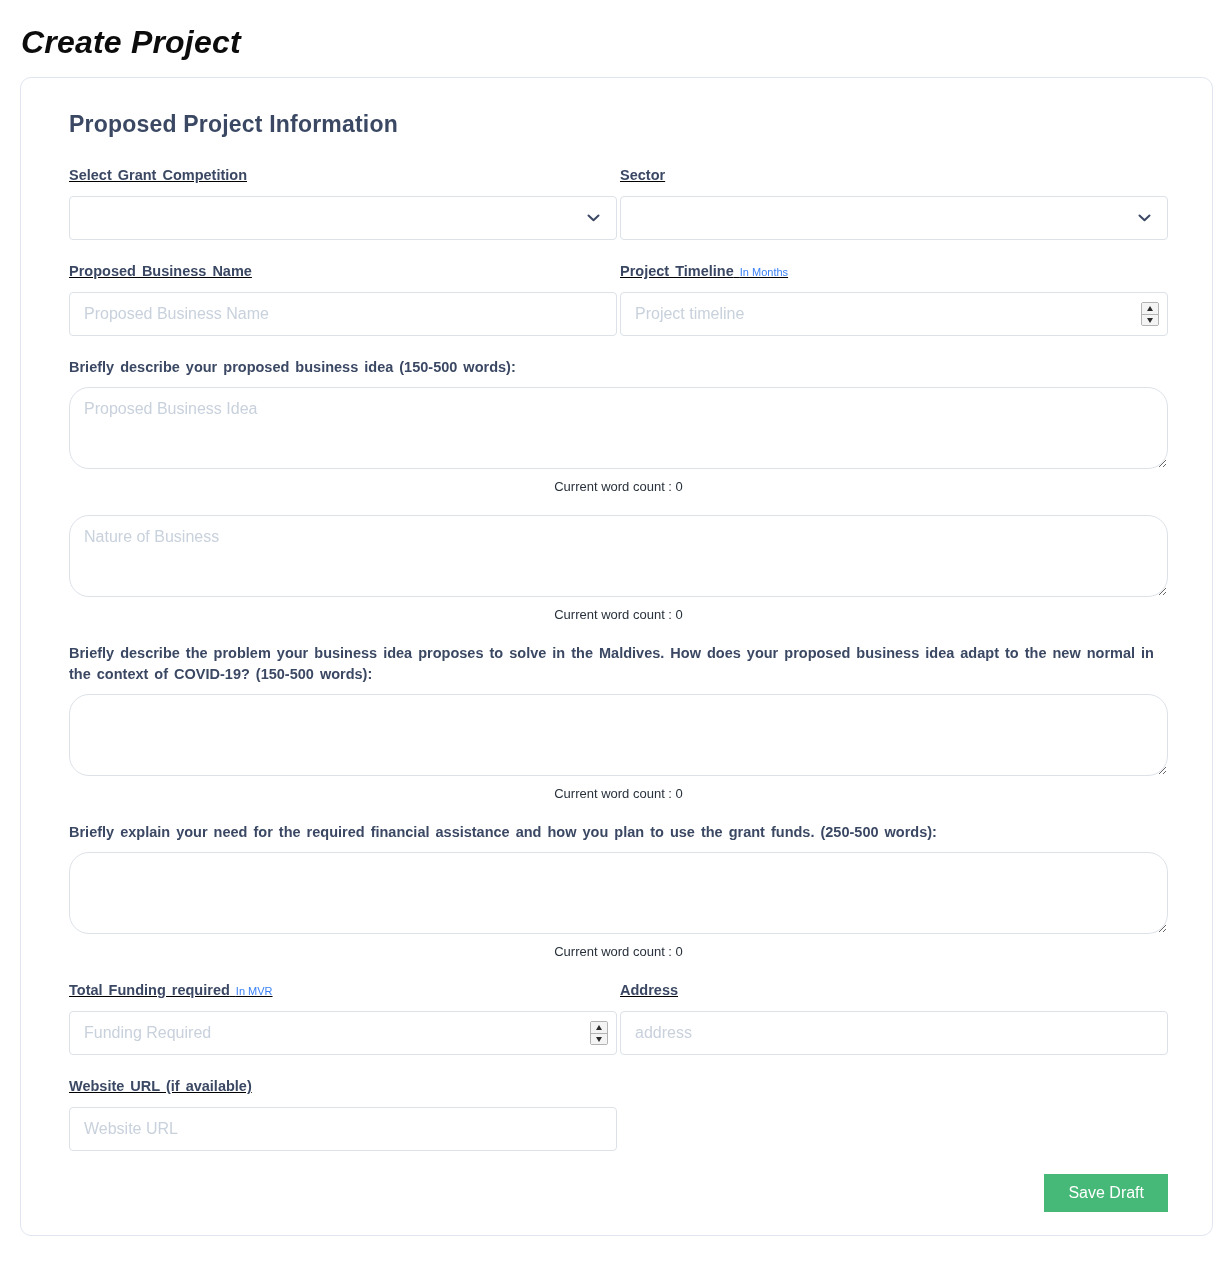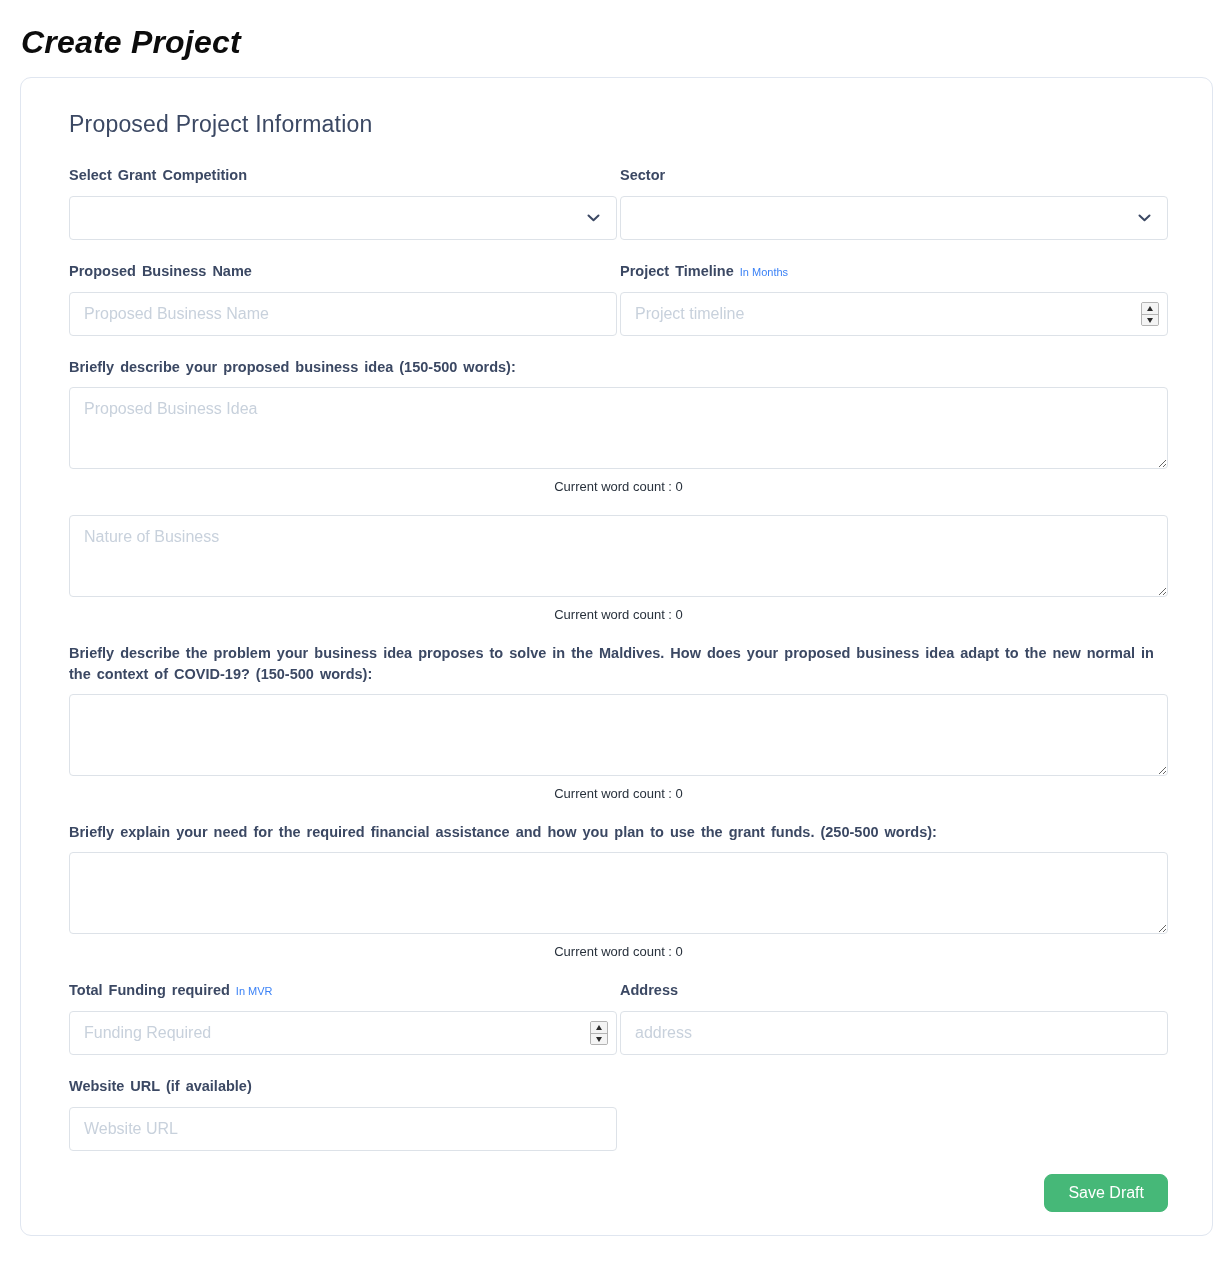--- a/index.html
+++ b/index.html
@@ -12,30 +12,31 @@
 
   .card {
     margin: 16px 4px 0 20px;
     background: #ffffff;
     border: 1px solid #e0e6f0;
     border-radius: 11px;
     padding: 33px 44px 23px 48px;
   }
   .card-heading {
     font-size: 23px;
-    font-weight: 400;
+    font-weight: 700;
     color: #3b4863;
     margin-bottom: 27px;
     letter-spacing: 0.2px;
   }
 
   .row-two {
     display: grid;
     grid-template-columns: 1fr 1fr;
     column-gap: 3px;
+    text-decoration: underline;
   }
   .group { margin-bottom: 21px; }
 
   .field-label {
     display: block;
     font-size: 14.5px;
     font-weight: 700;
     color: #3b4863;
     margin-bottom: 10px;
     word-spacing: 2px;
@@ -54,21 +55,21 @@
     width: 100%;
     border: 1px solid #dde2e8;
     border-radius: 4px;
     background: #ffffff;
     font-family: "Liberation Sans", sans-serif;
     font-size: 16px;
     color: #1b2e4b;
     outline: none;
   }
   .text-input, .select-input { height: 44px; padding: 0 14px; }
-  .area-input { height: 82px; padding: 12px 14px; resize: both; }
+  .area-input { height: 82px; padding: 12px 14px; resize: both; border-radius: 20px; }
 
   .text-input::placeholder, .area-input::placeholder { color: #c8d1dc; opacity: 1; }
 
   .select-input { appearance: none; -webkit-appearance: none; }
   .chevron {
     position: absolute;
     right: 17px;
     top: 50%;
     transform: translateY(-50%);
     pointer-events: none;
@@ -94,21 +95,21 @@
 
   .word-count { margin-top: 6px; font-size: 13px; color: #28313c; text-align: center; }
   .area-group { margin-bottom: 21px; }
   .area-group .field-label { margin-bottom: 9px; }
 
   .footer-actions { display: flex; justify-content: flex-end; margin-top: 23px; }
   .save-draft-btn {
     background: #46b878;
     color: #ffffff;
     border: 1px solid #46b878;
-    border-radius: 8px;
+    border-radius: 0;
     font-family: "Liberation Sans", sans-serif;
     font-size: 16px;
     padding: 9px 23px;
     cursor: pointer;
   }
 </style>
 </head>
 <body>
 
 <div class="page-header">

